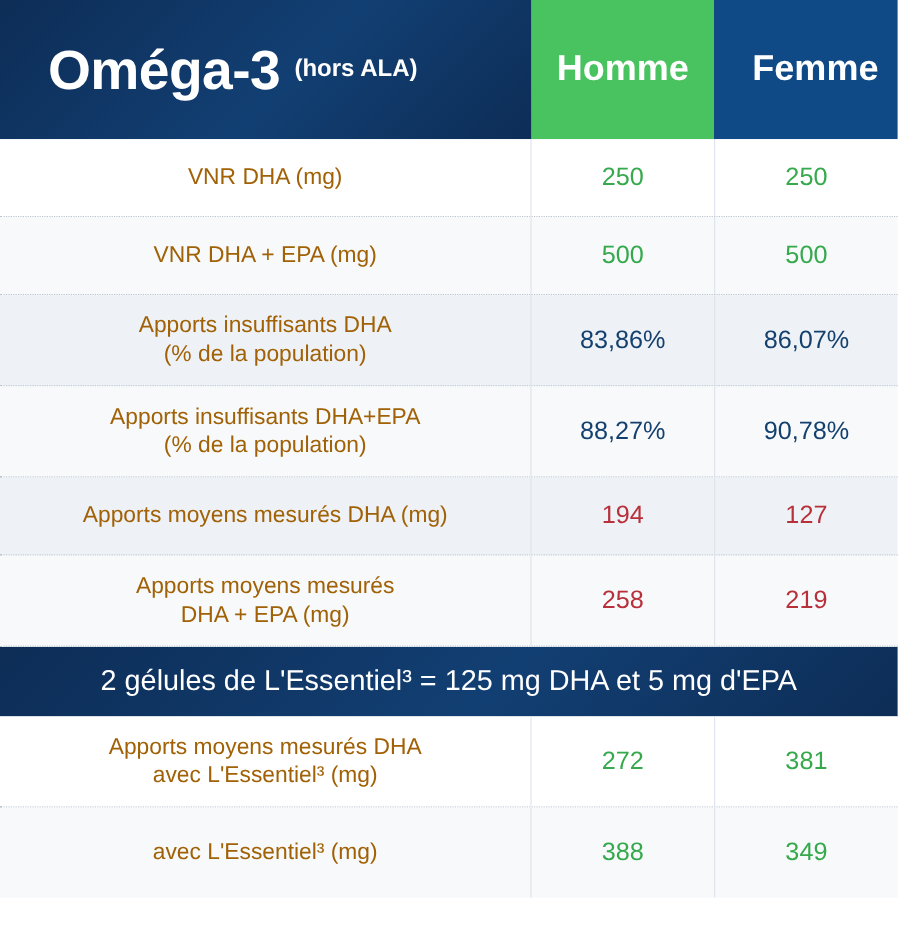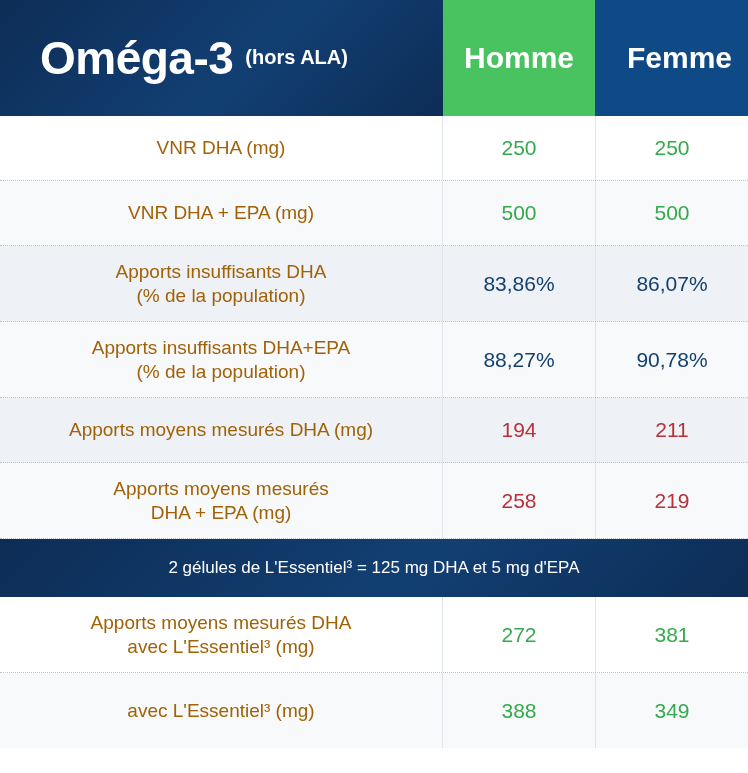--- a/index.html
+++ b/index.html
@@ -115,21 +115,21 @@
   .r3 { height: 75px; }
 
   
   .banner {
     height: 58px;
     background: linear-gradient(135deg, #0d2d56 0%, #123f73 55%, #0d2d56 100%);
     color: #ffffff;
     display: flex;
     align-items: center;
     justify-content: center;
-    font-size: 17px;
+    font-size: 24px;
   }
 </style>
 </head>
 <body>
 
 <div class="table">
 
   <div class="header-row">
     <div class="header-title">
       <span class="main">Oméga-3</span>
@@ -181,21 +181,21 @@
       </div>
       <div class="cell-val blue">88,27%</div>
       <div class="cell-val last blue">90,78%</div>
     </div>
 
     <div class="row alt-dark r2">
       <div class="cell-label">
         <span>Apports moyens mesurés DHA (mg)</span>
       </div>
       <div class="cell-val red">194</div>
-      <div class="cell-val last red">211</div>
+      <div class="cell-val last red">127</div>
     </div>
 
     <div class="row alt-light r3">
       <div class="cell-label">
         <div>
           <div>Apports moyens mesurés</div>
           <div>DHA + EPA (mg)</div>
         </div>
       </div>
       <div class="cell-val red">258</div>

